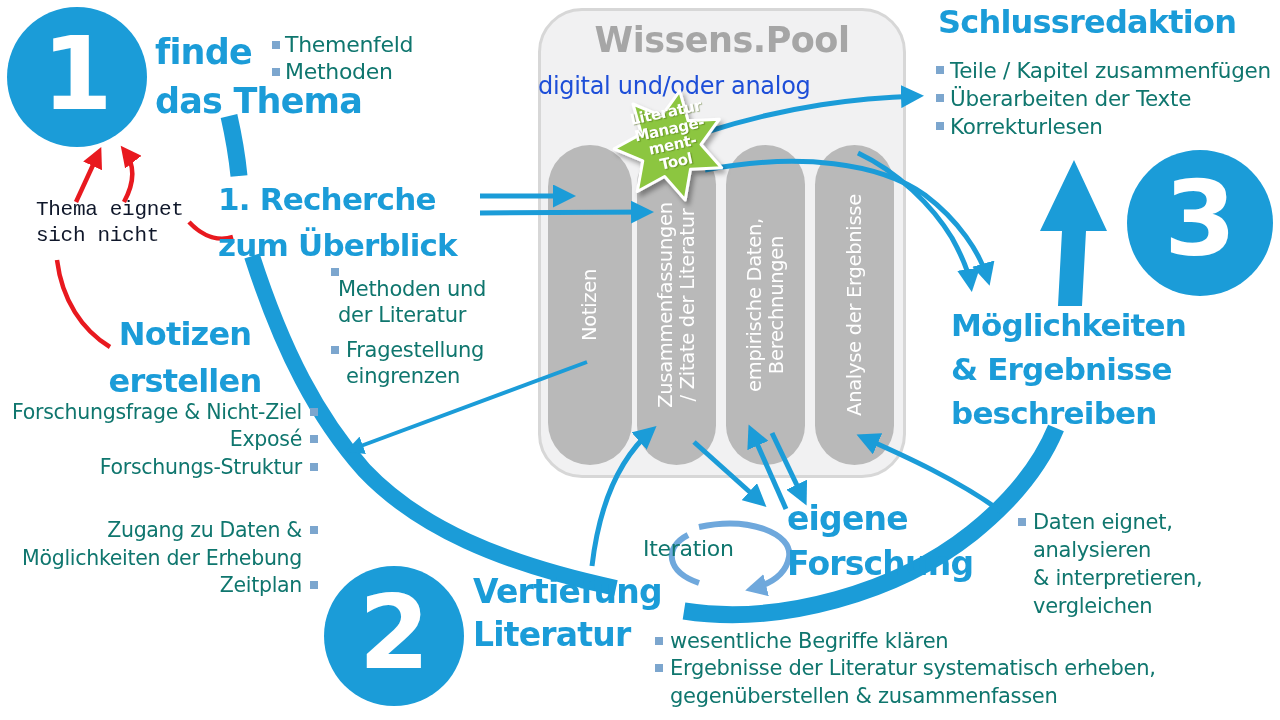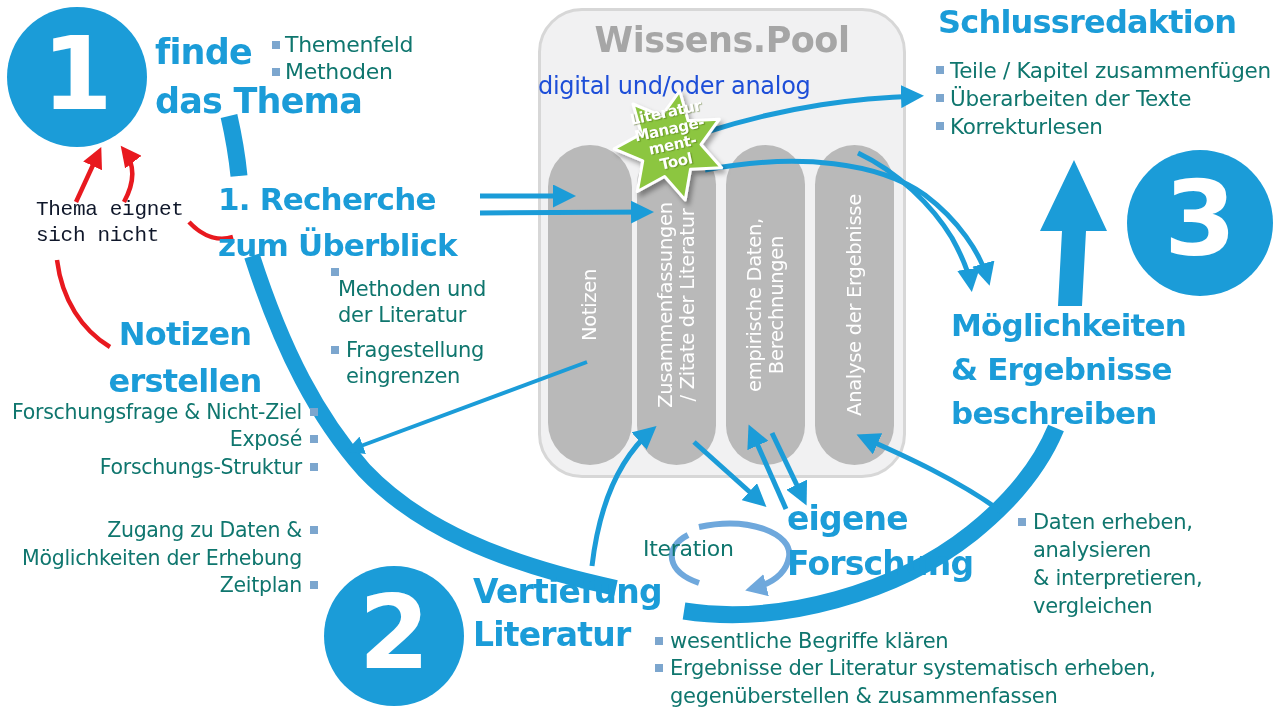--- a/index.html
+++ b/index.html
@@ -219,21 +219,21 @@
     <span style="position:relative;top:-4px;">3</span>
   </div>
   <div class="abs h" style="left:951px;top:303px;font-size:31px;line-height:44px;">
     <div>Möglichkeiten</div>
     <div>&amp; Ergebnisse</div>
     <div>beschreiben</div>
   </div>
   <div class="abs blue" style="left:1018px;top:508px;font-size:21px;">
     <div class="row" style="height:28px;">
       <span class="sq"></span>
-      <span style="margin-left:7px;">Daten erheben,</span>
+      <span style="margin-left:7px;">Daten eignet,</span>
     </div>
     <div class="row" style="height:28px;">
       <span style="margin-left:15px;">analysieren</span>
     </div>
     <div class="row" style="height:28px;">
       <span style="margin-left:15px;">&amp; interpretieren,</span>
     </div>
     <div class="row" style="height:28px;">
       <span style="margin-left:15px;">vergleichen</span>
     </div>

